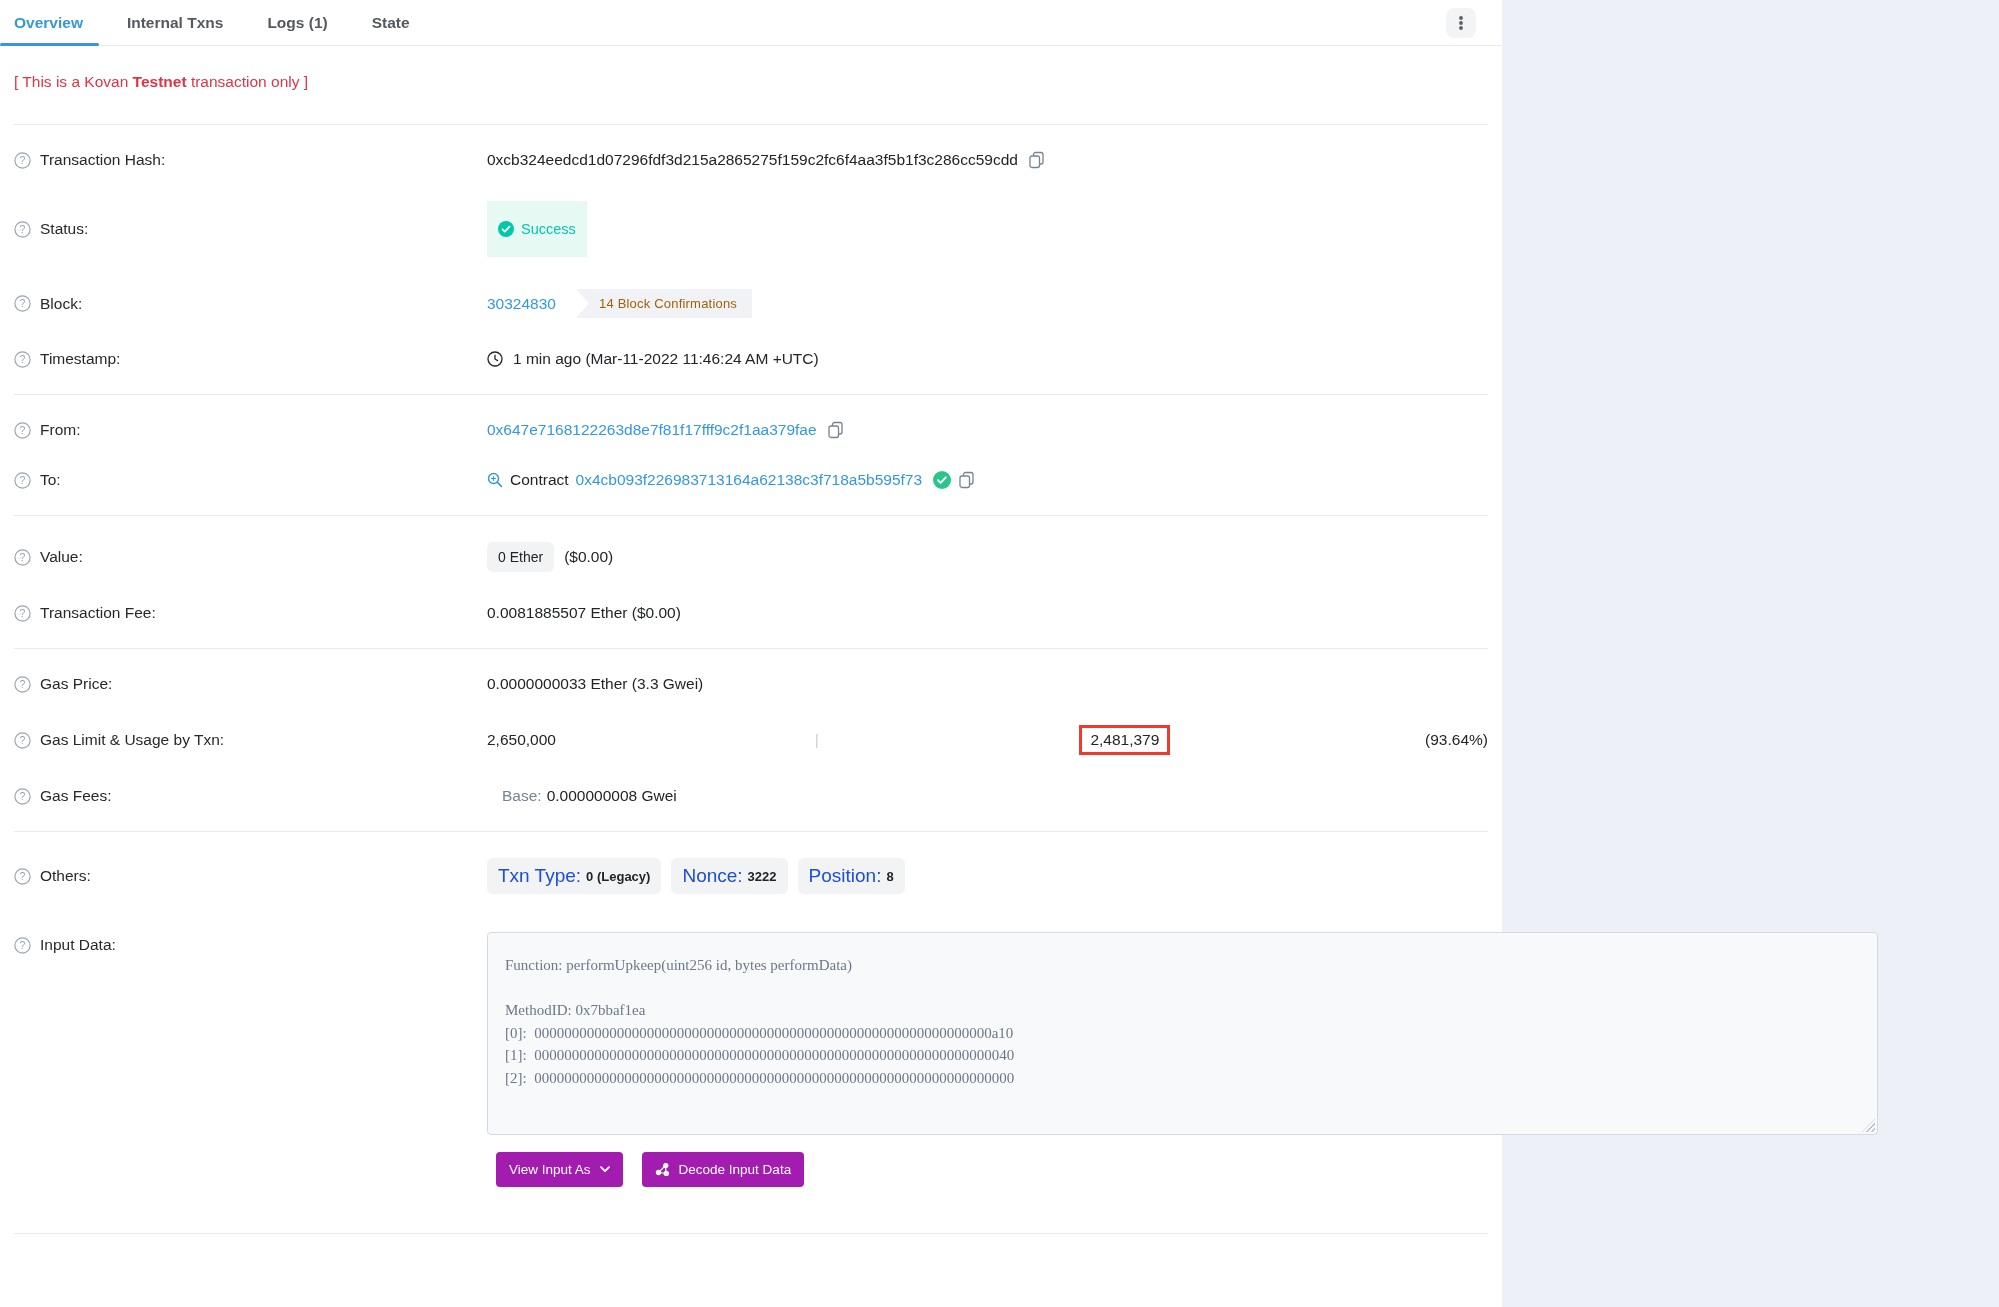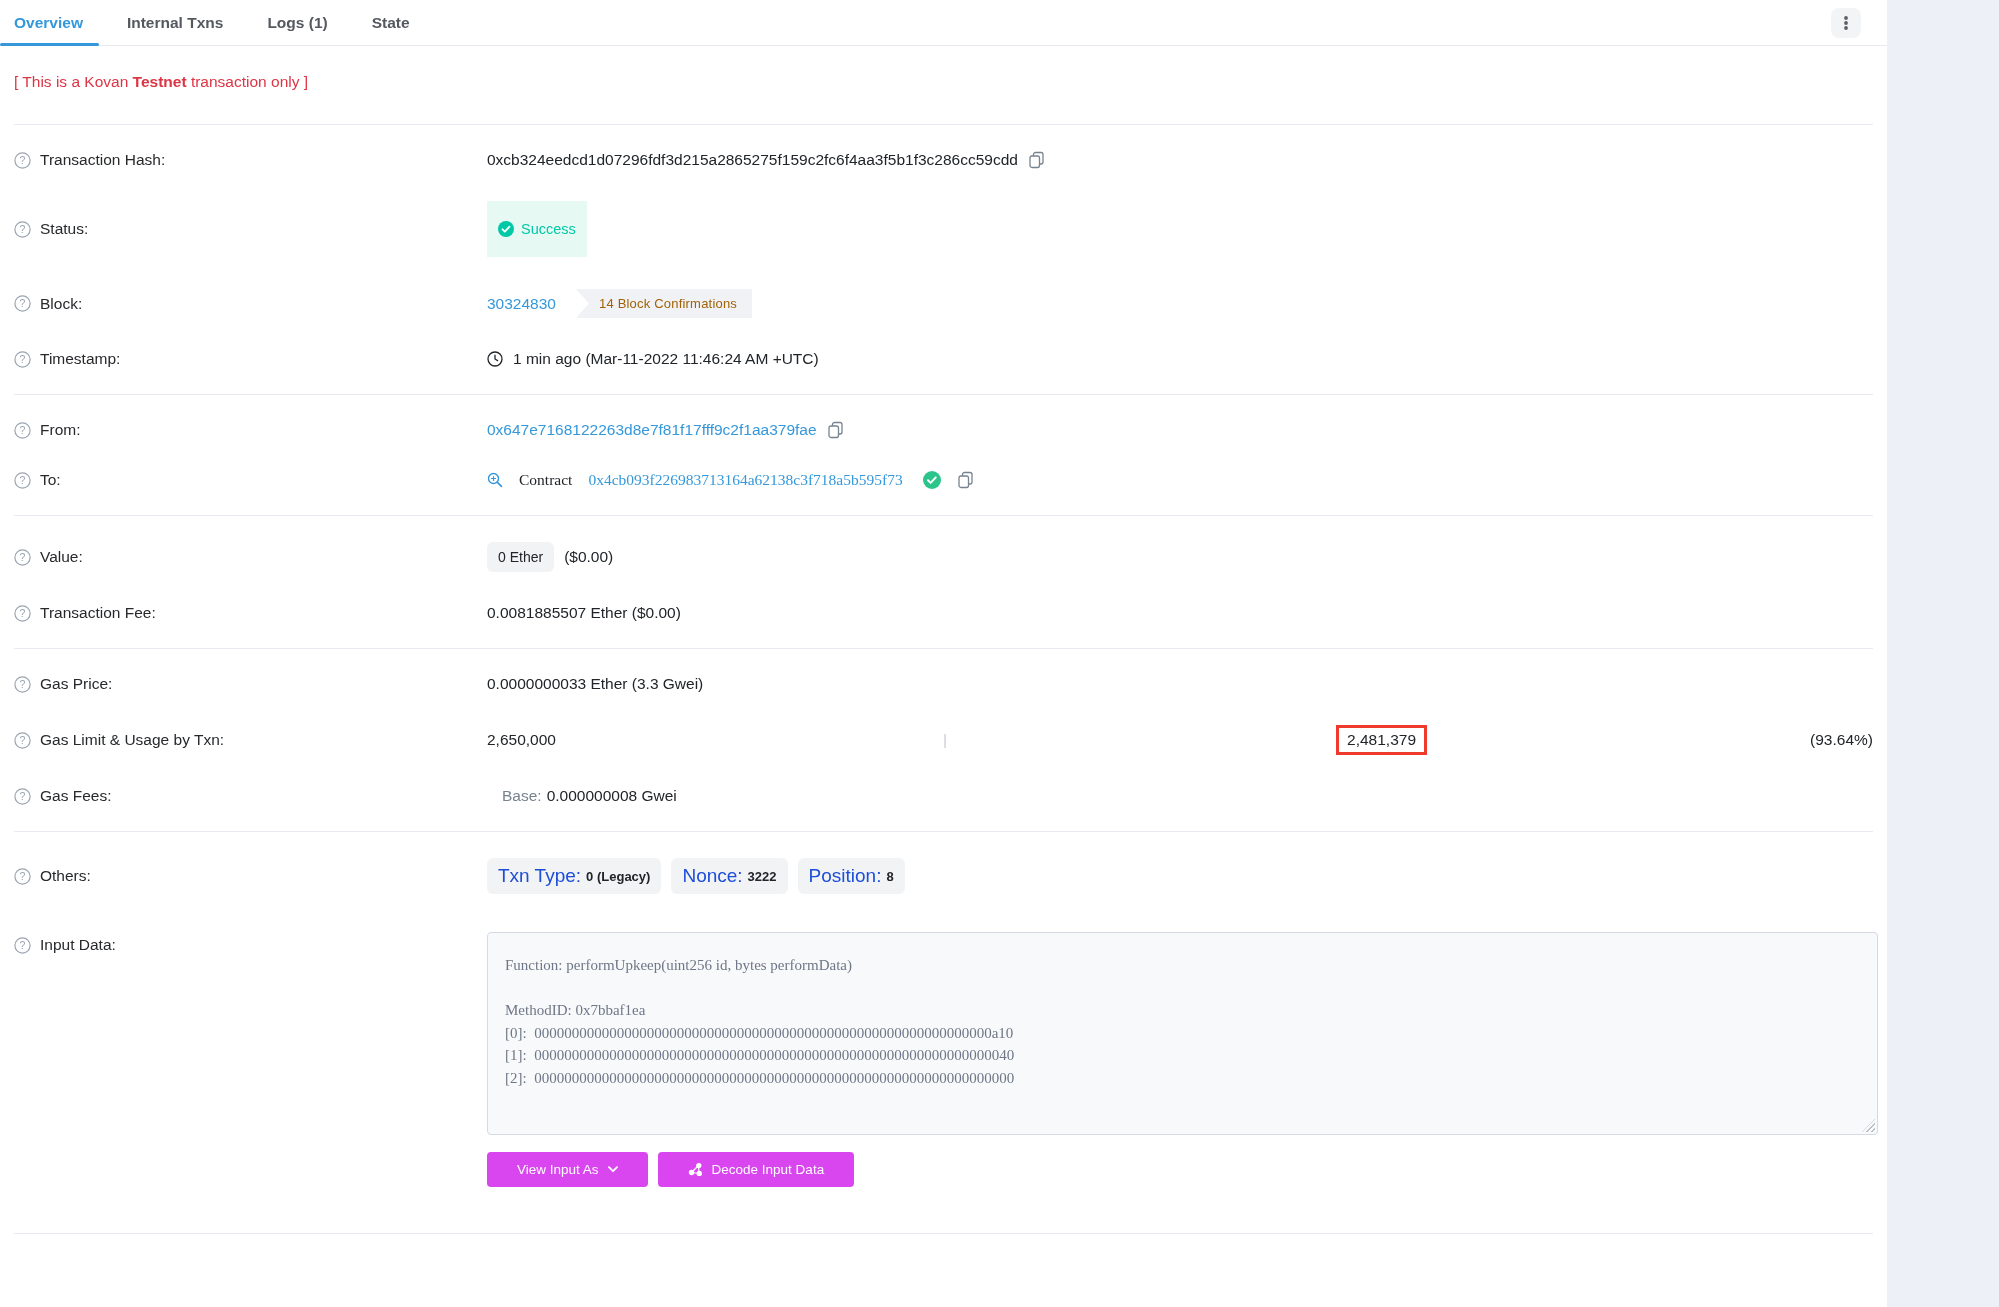--- a/index.html
+++ b/index.html
@@ -4,21 +4,21 @@
 <style>
   * { box-sizing: border-box; }
   html,body { margin:0; padding:0; }
   body {
     width:1999px; height:1307px;
     background:#edf0f7;
     font-family:"Liberation Sans", sans-serif;
     font-size:15.5px; color:#212529;
   }
   .content {
-    width:1887px; min-height:1307px; background:#ffffff; position:relative;
+    width:1502px; min-height:1307px; background:#ffffff; position:relative;
   }
   
   .tabbar {
     display:flex; align-items:center;
     height:46px; padding:0 26px 0 14px;
     border-bottom:1px solid #e7eaf3;
   }
   .tab {
     position:relative; margin-right:44px; padding:13px 0;
     font-weight:700; font-size:15.5px; color:#55595f; cursor:pointer;
@@ -81,23 +81,23 @@
     font-size:15px; line-height:1.5; color:#6e7787; white-space:pre;
   }
   .resize-handle {
     position:absolute; right:3px; bottom:3px; width:13px; height:13px;
     clip-path:polygon(100% 0,100% 100%,0 100%);
     background:repeating-linear-gradient(-45deg,transparent,transparent 2px,#b9c0c9 2px,#b9c0c9 3.5px);
   }
   .btnrow { display:flex; gap:10px; margin-top:17px; }
   .btn {
     display:inline-flex; align-items:center; gap:9px;
-    background:#d946ef; color:#fff; border:none; border-radius:4px;
+    background:#a21caf; color:#fff; border:none; border-radius:4px;
     font-size:13.5px; font-family:"Liberation Sans", sans-serif;
-    padding:10px 30px; cursor:pointer;
+    padding:10px 13px; cursor:pointer;margin-left:9px;
   }
   .footer-space { height:14px; }
 </style>
 </head>
 <body>
 
 <div class="content">
 
   <div class="tabbar">
     <div class="tab active">Overview</div>
@@ -236,21 +236,21 @@
   <div class="row">
     <div class="col-label">
       <span class="icon">
         <svg width="17" height="17" viewBox="0 0 17 17">
             <circle cx="8.5" cy="8.5" r="7.6" fill="none" stroke="#9aa5b1" stroke-width="1.2"></circle>
             <text x="8.5" y="12" font-size="10.5" text-anchor="middle" fill="#9aa5b1" font-family="Liberation Sans, sans-serif">?</text>
           </svg>
       </span>
       <span>To:</span>
     </div>
-    <div class="col-value" style="gap:16px;font-family:Liberation Serif, serif;">
+    <div class="col-value" style="gap:7px;">
       <span class="icon">
         <svg width="16" height="16" viewBox="0 0 16 16">
             <circle cx="6.5" cy="6.5" r="5" fill="none" stroke="#3498db" stroke-width="1.4"></circle>
             <path d="M10.4 10.4L14.4 14.4" stroke="#3498db" stroke-width="1.6" stroke-linecap="round"></path>
             <path d="M6.5 4.5v4M4.5 6.5h4" stroke="#3498db" stroke-width="1.2" stroke-linecap="round"></path>
           </svg>
       </span>
       <span>Contract</span>
       <a class="link">0x4cb093f226983713164a62138c3f718a5b595f73</a>
       <span class="icon" style="margin-left:4px;">

